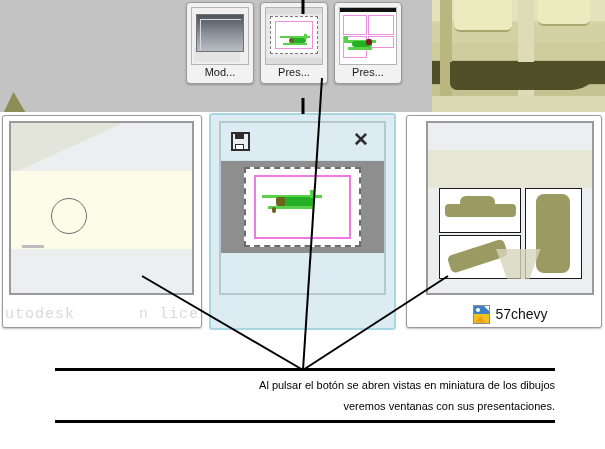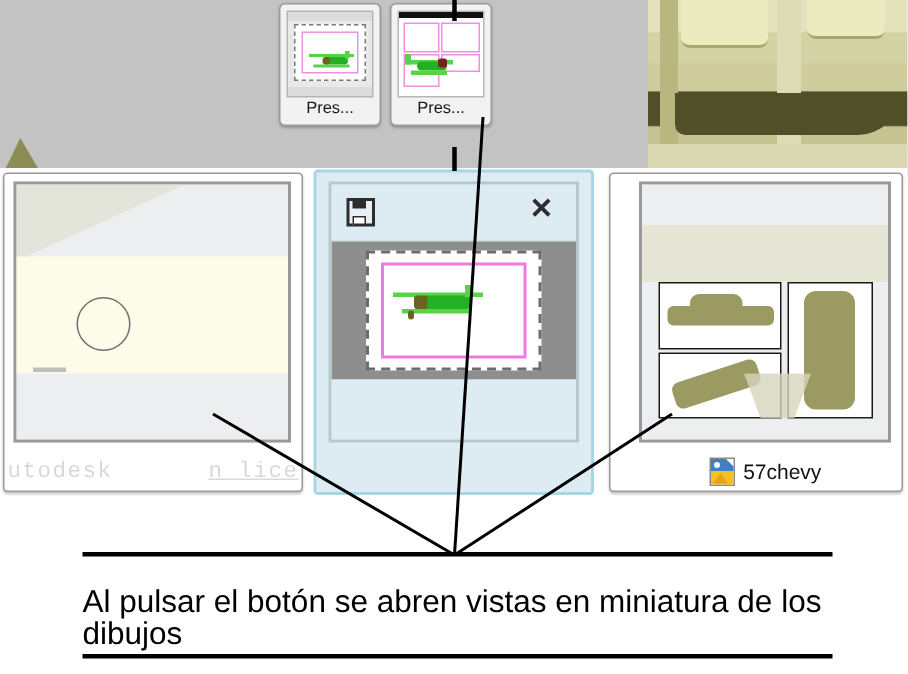--- a/index.html
+++ b/index.html
@@ -428,24 +428,24 @@
     pointer-events: none;
   }
 
   
   .caption {
     position: absolute;
     left: 55px; top: 368px;
     width: 500px;
     border-top: 3px solid #000;
     border-bottom: 3px solid #000;
-    padding: 20px 0 3px 0;
-    box-sizing: border-box;
-    text-align: left;
-    font-size: 21px;
+    padding: 4px 0 3px 0;
+    box-sizing: border-box;
+    text-align: right;
+    font-size: 11px;
     line-height: 21px;
     color: #000;
     font-family: "Liberation Sans", sans-serif;
   }
 </style>
 </head>
 <body>
 
 <div id="stage">
 
@@ -458,20 +458,30 @@
     <div class="window w2"></div>
     <div class="bumper"></div>
     <div class="lowerband"></div>
   </div>
 
   <div class="bg-leaf"></div>
   <div class="bg-white-strip"></div>
 
   <div class="toprow">
 
+    <div class="tabthumb">
+      <div class="shot">
+        <div class="art-model">
+          <div class="ghost"></div>
+          <div class="box"></div>
+          <div class="edge"></div>
+        </div>
+      </div>
+      <div class="cap">Mod...</div>
+    </div>
 
     <div class="tabthumb">
       <div class="shot">
         <div class="art-layout">
           <div class="topbar"></div>
           <div class="botbar"></div>
           <div class="sheet">
             <div class="printarea"></div>
             <div class="plane" style="left:9px;top:16px;width:32px;height:14px;">
               <div class="wing-top" style="left:0px;top:3px;width:30px;"></div>
@@ -513,21 +523,21 @@
       <div class="pv-body" style="position:absolute;inset:0;">
         <div class="pv-frame" style="left:6px; top:5px; right:7px; bottom:32px;">
           <div class="draw-dibujo">
             <div class="hatch"></div>
             <div class="canvas"></div>
             <div class="circle"></div>
             <div class="tinytext"></div>
           </div>
         </div>
         <div class="wm" style="left:2px; bottom:4px;">utodesk</div>
-        <div class="wm" style="right:2px; bottom:4px;text-decoration:underline;">n lice</div>
+        <div class="wm" style="right:2px; bottom:4px;">n lice</div>
       </div>
     </div>
 
     <div class="pvwrap sel" style="left:209px; top:0px; width:187px; height:217px;">
       <div class="pv-body" style="position:absolute; left:3px; top:3px; right:3px; bottom:3px;">
         <div class="pv-frame" style="left:5px; top:3px; right:5px; bottom:30px; border-color:#b6c8ce; background:#dcecf2;">
 
           <div class="pv-toolbar">
             <span class="tb-save">
               <span class="body"></span>
@@ -601,15 +611,16 @@
 
     <line x1="322" y1="78" x2="303" y2="370" stroke="#000" stroke-width="2"></line>
 
     <line x1="142" y1="276" x2="303" y2="370" stroke="#000" stroke-width="2"></line>
 
     <line x1="448" y1="276" x2="303" y2="370" stroke="#000" stroke-width="2"></line>
   </svg>
 
   <div class="caption">
     <div>Al pulsar el botón se abren vistas en miniatura de los dibujos</div>
+    <div>veremos ventanas con sus presentaciones.</div>
   </div>
 
 </div>
 
 </body></html>

